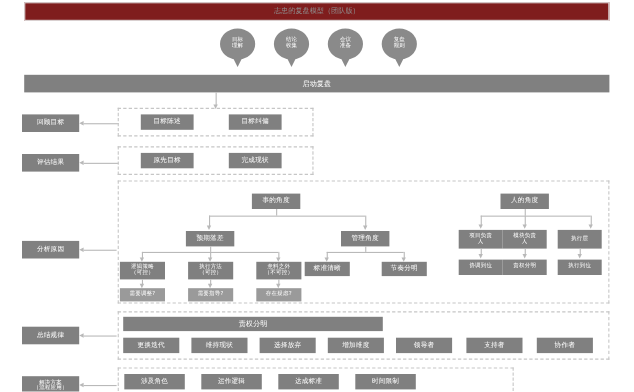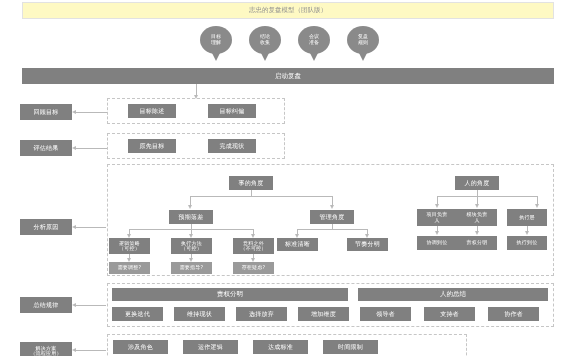--- a/index.html
+++ b/index.html
@@ -32,21 +32,21 @@
     white-space: pre-line;
   }
   .box.lite { background: #9a9a9a; }
 
   
   #title-bar {
     position: absolute;
     left: 22px; top: 2px;
     width: 532px; height: 17px;
     border: 1px solid #e2e2e2;
-    background: #fef9c3;
+    background: #7f1d1d;
     display: flex; align-items: center; justify-content: center;
     font-size: 6.5px;
     color: #8f8f8f;
   }
 
   
   .bubble {
     position: absolute;
     width: 32px; height: 28px;
     border-radius: 50%;
@@ -295,23 +295,20 @@
   </div>
   <div class="box" style="left:507px; top:236px; width:40px; height:14px; font-size:5px;">
     <span>执行到位</span>
   </div>
 
   <div class="frame" style="left:107px; top:283px; width:447px; height:44px;"></div>
 
   <div class="bar" style="left:112px; top:288px; width:236px; height:13px;">
     <span>责权分明</span>
   </div>
-  <div class="bar" style="left:358px; top:288px; width:190px; height:13px;">
-    <span>人的总结</span>
-  </div>
 
   <div class="box" style="left:112px; top:307px; width:51px; height:14px;">
     <span>更换迭代</span>
   </div>
   <div class="box" style="left:174px; top:307px; width:51px; height:14px;">
     <span>维持现状</span>
   </div>
   <div class="box" style="left:236px; top:307px; width:51px; height:14px;">
     <span>选择放弃</span>
   </div>

